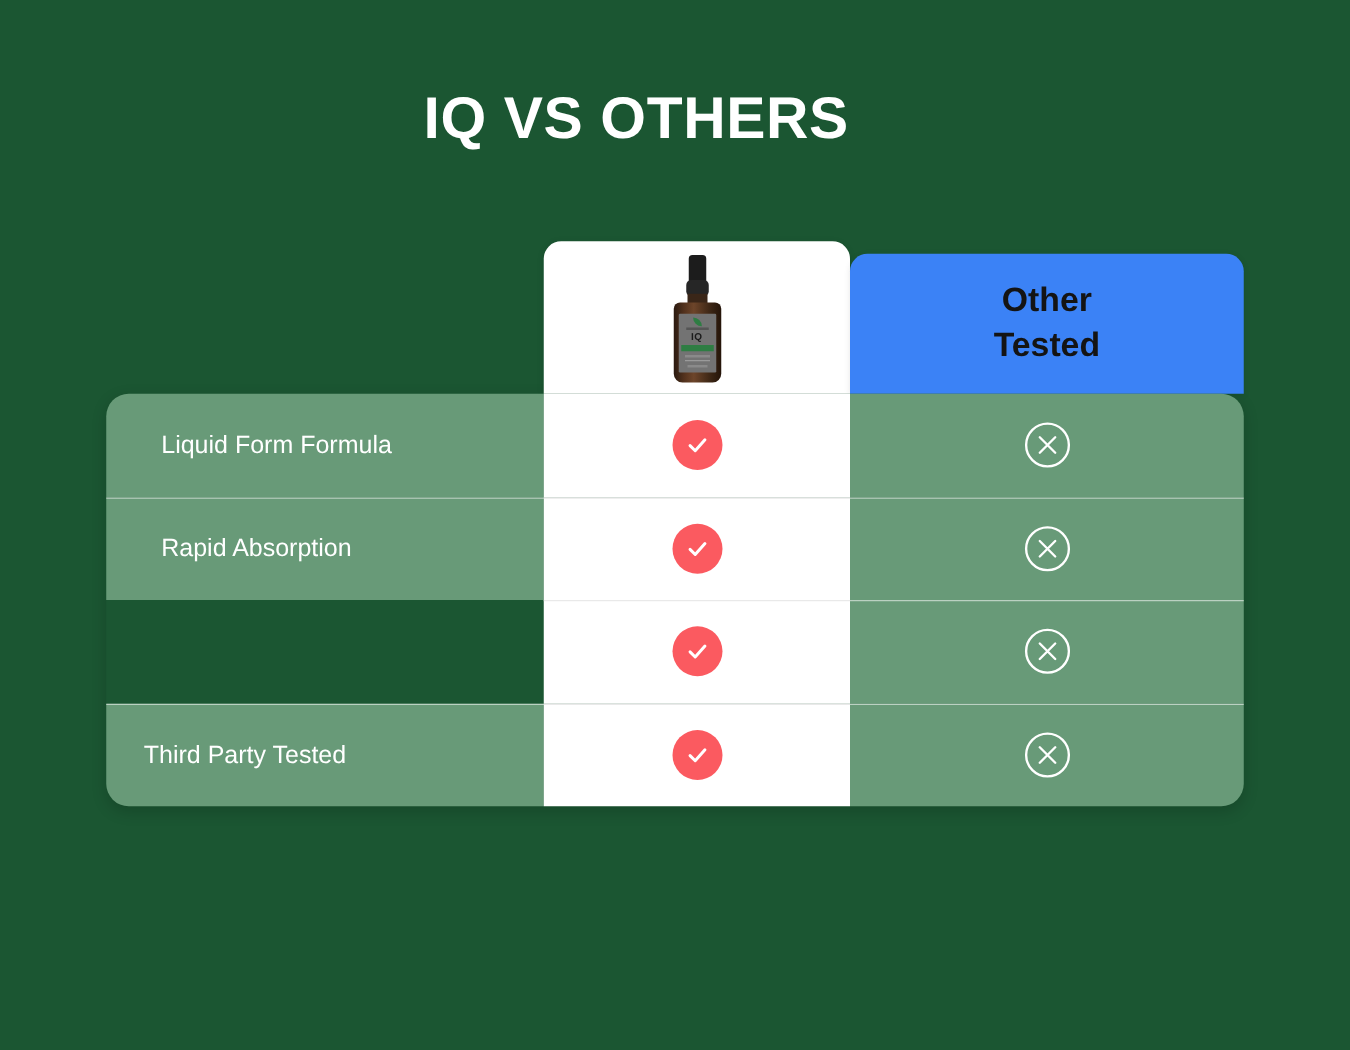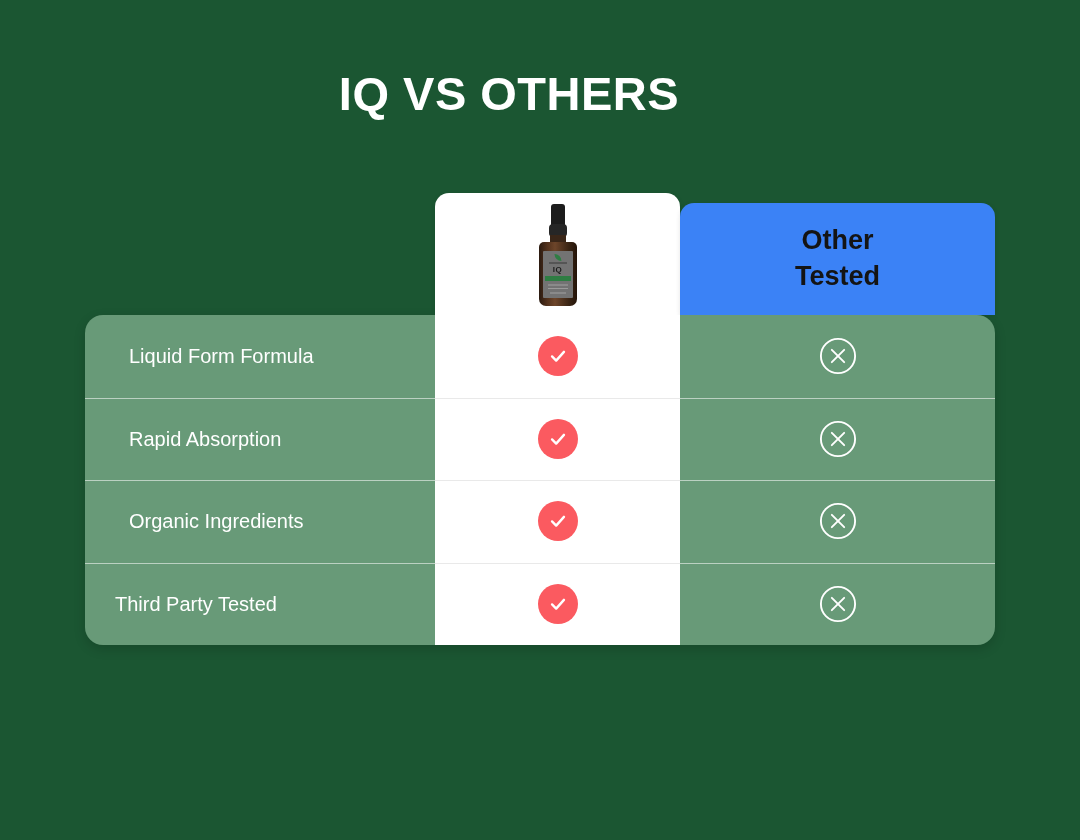--- a/index.html
+++ b/index.html
@@ -318,23 +318,20 @@
         <div class="cell-other col-other">
           <span>
             <svg class="icon-cross" viewBox="0 0 40 40" fill="none">
               <circle cx="20" cy="20" r="18" stroke="#ffffff" stroke-width="2"></circle>
               <path d="M13.5 13.5 L26.5 26.5 M26.5 13.5 L13.5 26.5" stroke="#ffffff" stroke-width="2" stroke-linecap="round"></path>
             </svg>
           </span>
         </div>
       </div>
       <div class="row" style="top: 165px; height: 82.5px;">
-        <div class="cell-feature col-feature">
-          <span class="feature-label">Organic Ingredients</span>
-        </div>
         <div class="cell-product col-product">
           <span class="icon-check">
             <svg width="22" height="22" viewBox="0 0 24 24" fill="none">
               <path d="M5.5 12.5 L10 17 L18.5 7.5" stroke="#ffffff" stroke-width="2.6" stroke-linecap="round" stroke-linejoin="round"></path>
             </svg>
           </span>
         </div>
         <div class="cell-other col-other">
           <span>
             <svg class="icon-cross" viewBox="0 0 40 40" fill="none">

